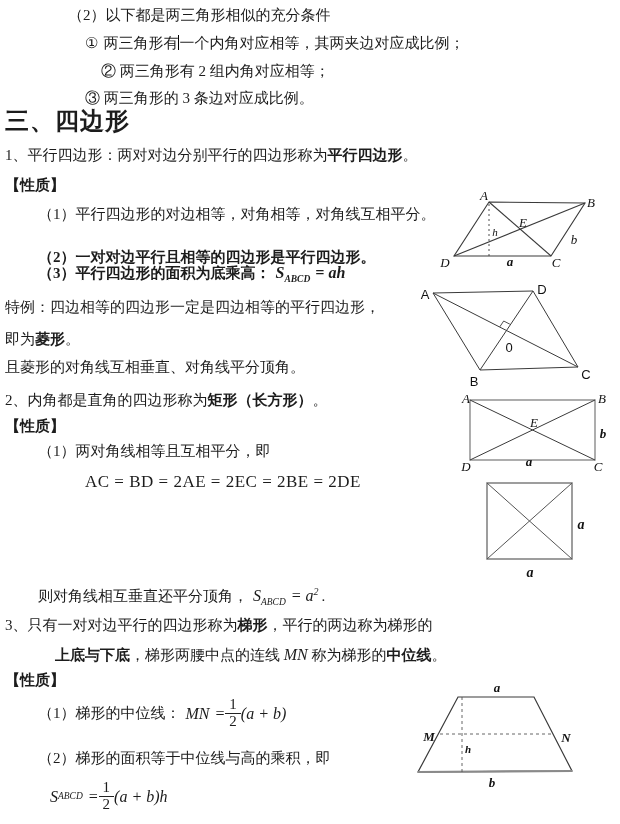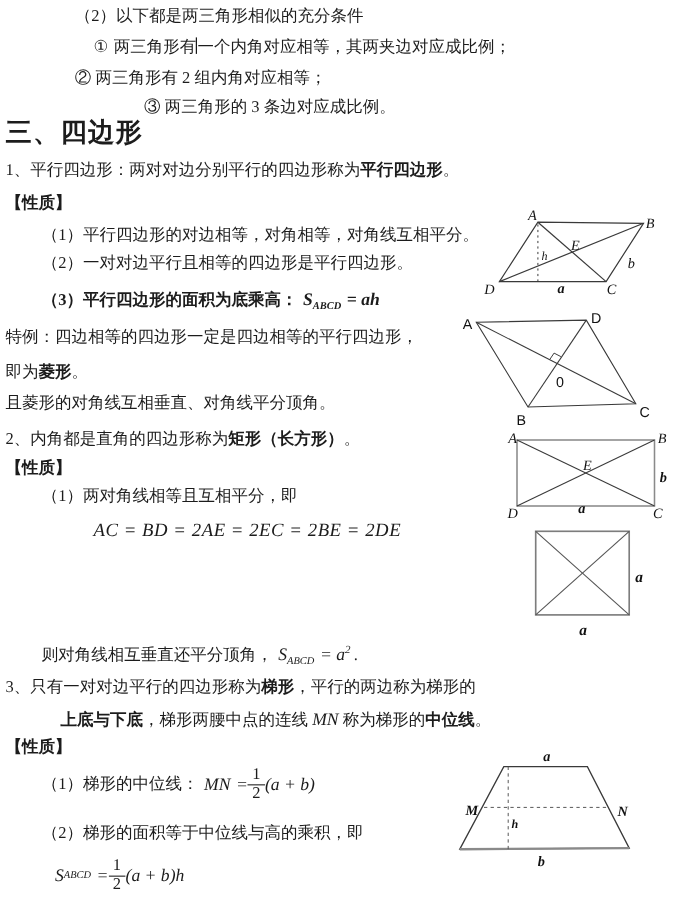--- a/index.html
+++ b/index.html
@@ -7,21 +7,21 @@
     position:relative;width:620px;height:824px;background:#ffffff;overflow:hidden;
     font-family:"Liberation Serif","DejaVu Serif",serif;color:#1c1c1c;
   }
   .line{position:absolute;white-space:nowrap;font-size:15px;line-height:19px;}
   .b{font-weight:bold;text-align:right;}
   .heading{font-size:24px;font-weight:bold;letter-spacing:1px;}
   .math{font-family:"Liberation Serif","DejaVu Serif",serif;font-style:italic;font-size:16px;}
   .mup{font-style:normal;}
   .msub{font-size:9.5px;font-style:italic;vertical-align:-4px;letter-spacing:0;}
   .msup{font-size:10px;font-style:italic;vertical-align:6px;}
-  .bigform{font-size:17px;font-style:italic;letter-spacing:.5px;}
+  .bigform{font-size:17px;letter-spacing:.5px;}
   .frac{display:inline-block;text-align:center;vertical-align:-0.55em;line-height:1.05;font-style:italic;font-size:15px;}
   .frac .num{display:block;padding:0 4px;}
   .frac .den{display:block;border-top:1.2px solid #222;padding:0 4px;}
   .cursor{display:inline-block;width:1px;height:15px;background:#000;vertical-align:-2px;}
   .diagram{position:absolute;}
   .dlbl{font:italic 13px "Liberation Serif","DejaVu Serif",serif;fill:#111;}
   .dlbl-sm{font:italic 11px "Liberation Serif","DejaVu Serif",serif;fill:#111;}
   .dlbl-b{font:italic bold 13px "Liberation Serif","DejaVu Serif",serif;fill:#111;}
   .dlbl-sans{font:13px "Liberation Sans","DejaVu Sans",sans-serif;fill:#111;}
   .period{font-style:normal;margin-left:3px;}
@@ -31,33 +31,33 @@
 <body>
 
 <div class="page">
 
   <div class="line" style="left:68px;top:6px;">（2）以下都是两三角形相似的充分条件</div>
 
   <div class="line" style="left:85px;top:34px;">
     <span>①</span><span class="sp"></span><span>两三角形有</span><span class="cursor"></span><span>一个内角对应相等，其两夹边对应成比例；</span>
   </div>
 
-  <div class="line" style="left:68px;top:62px;">② 两三角形有 2 组内角对应相等；</div>
-  <div class="line" style="left:85px;top:89px;margin-left:46px;">③ 两三角形的 3 条边对应成比例。</div>
+  <div class="line" style="left:101px;top:62px;">② 两三角形有 2 组内角对应相等；</div>
+  <div class="line" style="left:85px;top:89px;">③ 两三角形的 3 条边对应成比例。</div>
 
   <div class="line heading" style="left:5px;top:112px;">三、四边形</div>
 
   <div class="line" style="left:5px;top:146px;">
     <span>1、平行四边形：两对对边分别平行的四边形称为</span><span class="b">平行四边形</span><span>。</span>
   </div>
 
   <div class="line b" style="left:5px;top:176px;">【性质】</div>
 
   <div class="line" style="left:38px;top:205px;">（1）平行四边形的对边相等，对角相等，对角线互相平分。</div>
-  <div class="line" style="left:38px;top:231px;">（2）一对对边平行且相等的四边形是平行四边形。</div>
+  <div class="line" style="left:38px;top:248px;font-weight:bold;">（2）一对对边平行且相等的四边形是平行四边形。</div>
 
   <div class="line" style="left:38px;top:263px;font-weight:bold;">
     <span>（3）平行四边形的面积为底乘高：</span><span class="sp"></span><span class="math">S</span><span class="msub">ABCD</span><span class="sp"></span><span class="math">= ah</span>
   </div>
 
   <div class="line" style="left:5px;top:298px;">特例：四边相等的四边形一定是四边相等的平行四边形，</div>
   <div class="line" style="left:5px;top:330px;">
     <span>即为</span><span class="b">菱形</span><span>。</span>
   </div>
   <div class="line" style="left:5px;top:358px;">且菱形的对角线互相垂直、对角线平分顶角。</div>

